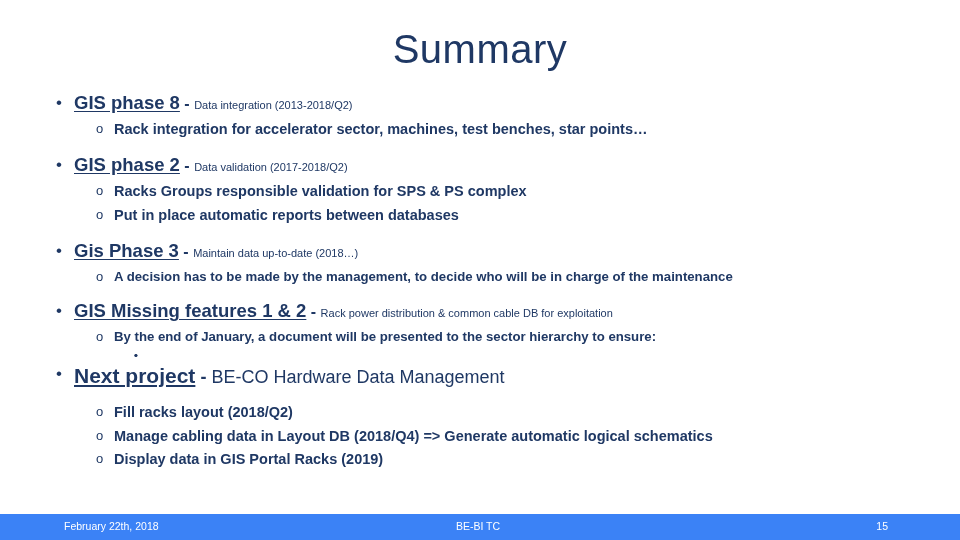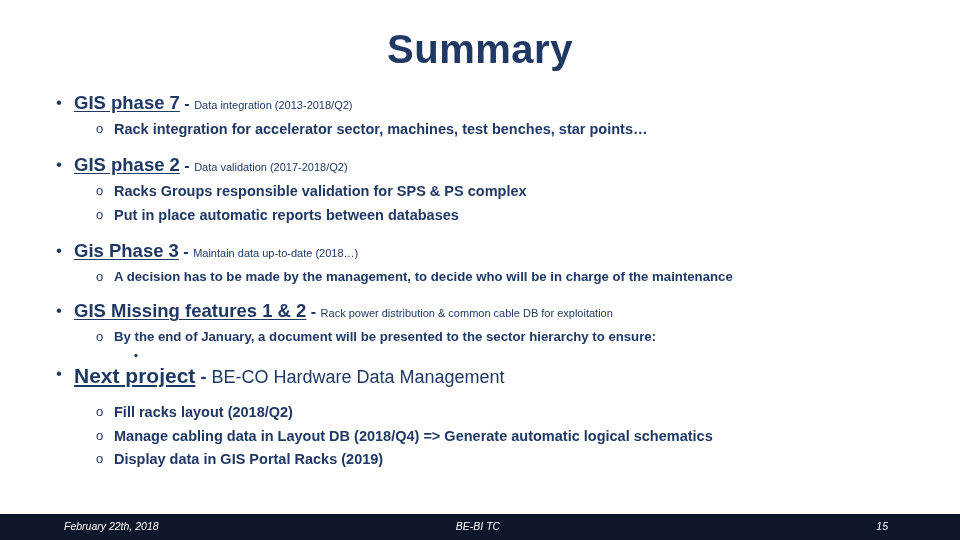--- a/index.html
+++ b/index.html
@@ -23,21 +23,21 @@
   }
 
   
   .slide-title {
     position: absolute;
     top: 26px;
     left: 0;
     width: 960px;
     text-align: center;
     font-size: 40px;
-    font-weight: 700;
+    font-weight: 400;
     letter-spacing: 0.5px;
     color: #1f3864;
     line-height: 1.15;
   }
 
   
   .body {
     position: absolute;
     top: 92px;
     left: 46px;
@@ -124,23 +124,22 @@
   .gap-md { height: 13px; }
   .gap-lg { height: 16px; }
 
   
   .footer {
     position: absolute;
     left: 0;
     bottom: 0;
     width: 960px;
     height: 26px;
-    background: #0f172a;
+    background: #3b82f6;
     color: #ffffff;
-    font-style: italic;
   }
   .footer .f-date {
     position: absolute;
     left: 64px;
     top: 6px;
     font-size: 10.5px;
   }
   .footer .f-center {
     position: absolute;
     left: 0;
@@ -160,21 +159,21 @@
 <body>
 
 <div class="slide">
 
   <div class="slide-title">Summary</div>
 
   <div class="body">
 
     <div class="block">
       <div class="l1">
-        <span class="mk">•</span><span class="head">GIS phase 7</span><span class="dash"> - </span><span class="tail">Data integration (2013-2018/Q2)</span>
+        <span class="mk">•</span><span class="head">GIS phase 8</span><span class="dash"> - </span><span class="tail">Data integration (2013-2018/Q2)</span>
       </div>
       <div class="l2">
         <span class="mk">o</span><span>Rack integration for accelerator sector, machines, test benches, star points…</span>
       </div>
     </div>
 
     <div class="gap-md"></div>
 
     <div class="block">
       <div class="l1">

